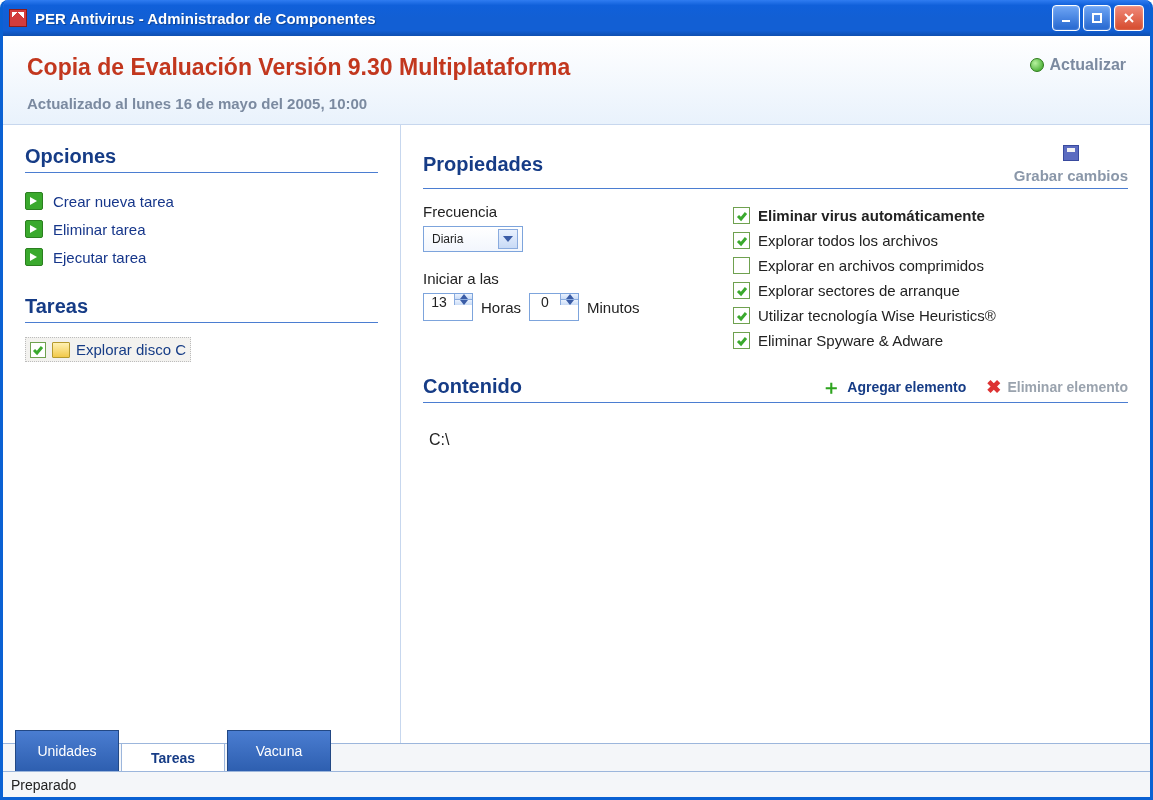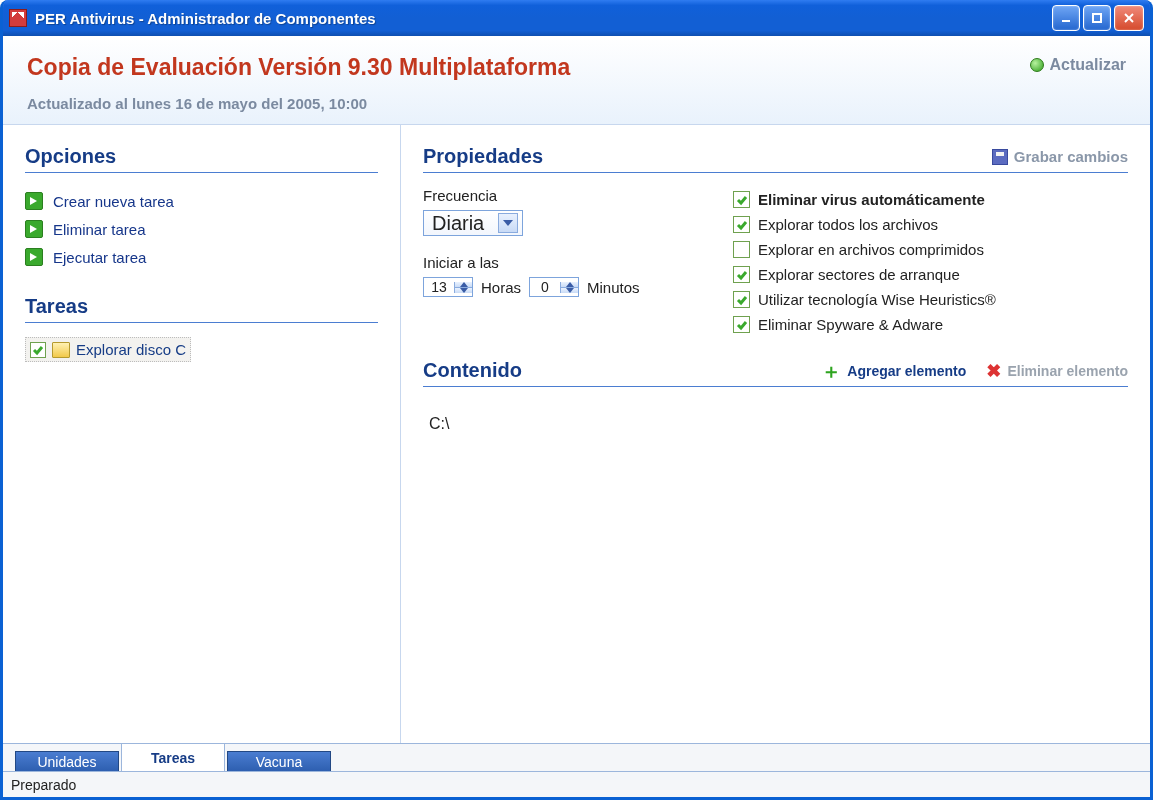--- a/index.html
+++ b/index.html
@@ -40,33 +40,33 @@
   .arrow-ico svg { fill: #fff; }
 
   .task-item { display: flex; align-items: center; gap: 6px; padding: 3px 4px; background: #f3f2ef; border: 1px dotted #bcbcbc; cursor: pointer; width: fit-content; }
   .task-item .chk { width: 16px; height: 16px; border: 1px solid #6fa14f; background: #ffffff; display: flex; align-items: center; justify-content: center; }
   .task-item .chk svg { stroke: #3aa92d; stroke-width: 3; fill: none; }
   .folder-ico { width: 18px; height: 16px; position: relative; }
   .folder-ico::before { content: ""; position: absolute; inset: 0; background: linear-gradient(to bottom,#fff1b2,#f2c94a); border: 1px solid #b59a2e; border-radius: 1px; }
   .task-item span.label { color: #163c86; font-size: 15px; }
 
   
-  .grabar { display: flex; align-items: center; gap: 6px; color: #8a97a9; font-size: 15px; font-weight: bold; cursor: default; }
+  .grabar { display: flex; align-items: center; gap: 6px; color: #8a97a9; font-size: 15px; font-weight: bold; cursor: default; flex-direction: column; }
   .floppy-ico { width: 16px; height: 16px; background: #5b6bc0; border: 1px solid #394a9e; position: relative; }
   .floppy-ico::after { content: ""; position: absolute; left: 3px; right: 3px; top: 2px; height: 4px; background: #f2f2f2; }
 
   .props-body { display: flex; gap: 30px; }
   .freq-col { min-width: 280px; }
   .field-label { color: #222; font-size: 15px; margin-bottom: 6px; }
-  .select { width: 100px; height: 26px; border: 1px solid #7da4dc; background: linear-gradient(to bottom,#ffffff,#f2f6fd); display: flex; align-items: center; justify-content: space-between; padding: 0 4px 0 8px; font-size: 20px; color: #222; margin-bottom: 18px; cursor: pointer; }
+  .select { width: 100px; height: 26px; border: 1px solid #7da4dc; background: linear-gradient(to bottom,#ffffff,#f2f6fd); display: flex; align-items: center; justify-content: space-between; padding: 0 4px 0 8px; font-size: 12px; color: #222; margin-bottom: 18px; cursor: pointer; }
   .select .dd { width: 20px; height: 20px; background: linear-gradient(to bottom,#e9f1fe,#c8daf6); border: 1px solid #8aabde; display: flex; align-items: center; justify-content: center; }
   .select .dd svg { fill: #3a5ca6; }
 
   .time-row { display: flex; align-items: center; gap: 8px; font-size: 15px; color: #222; }
-  .spinner { width: 50px; height: 20px; border: 1px solid #7da4dc; display: flex; align-items: center; background: #fff; }
+  .spinner { width: 50px; height: 28px; border: 1px solid #7da4dc; display: flex; align-items: flex-start; background: #fff; }
   .spinner .val { flex: 1; display: flex; align-items: center; justify-content: center; font-size: 14px; }
   .spinner .btns { width: 18px; display: flex; flex-direction: column; }
   .spinner .btns div { flex: 1; background: linear-gradient(to bottom,#eaf2fe,#c9dbf6); border-left: 1px solid #8aabde; display: flex; align-items: center; justify-content: center; cursor: pointer; }
   .spinner .btns div:first-child { border-bottom: 1px solid #8aabde; }
   .spinner .btns svg { fill: #3a5ca6; }
 
   .check-col { flex: 1; }
   .check-row { display: flex; align-items: center; gap: 8px; font-size: 15px; color: #222; padding: 4px 0; cursor: pointer; }
   .check-row.bold { font-weight: bold; }
   .chkbox { width: 17px; height: 17px; border: 1px solid #6fa14f; background: #fff; display: flex; align-items: center; justify-content: center; flex-shrink: 0; }
@@ -77,21 +77,21 @@
   .act { display: flex; align-items: center; gap: 6px; cursor: pointer; }
   .act.add { color: #163c86; font-weight: bold; }
   .act.del { color: #9aa3ae; font-weight: bold; cursor: default; }
   .plus-ico { font-size: 20px; font-weight: bold; color: #2ea41f; line-height: 1; }
   .x-ico { font-size: 18px; font-weight: bold; color: #d33; line-height: 1; }
 
   .content-list { padding: 14px 6px; font-size: 16px; color: #222; }
 
   
   .tabstrip { height: 28px; display: flex; align-items: flex-end; padding-left: 12px; background: #f4f6f9; border-top: 1px solid #9cb6dc; }
-  .tab { height: 20px; min-width: 104px; padding: 0 16px; display: flex; align-items: center; justify-content: center; font-size: 14px; color: #ffffff; background: linear-gradient(to bottom,#4a7dd1,#2e5fb0); border: 1px solid #224884; border-bottom: none; margin-right: 2px; cursor: pointer; }
+  .tab { height: 41px; min-width: 104px; padding: 0 16px; display: flex; align-items: center; justify-content: center; font-size: 14px; color: #ffffff; background: linear-gradient(to bottom,#4a7dd1,#2e5fb0); border: 1px solid #224884; border-bottom: none; margin-right: 2px; cursor: pointer; }
   .tab.active { background: #ffffff; color: #163c86; font-weight: bold; border-color: #9cb6dc; height: 28px; }
 
   .statusbar { height: 26px; border-top: 1px solid #9cb6dc; background: #f4f6f9; display: flex; align-items: center; padding: 0 8px; font-size: 14px; color: #222; }
 </style>
 </head>
 <body>
 
 <div class="window">
 
   <div class="titlebar">

